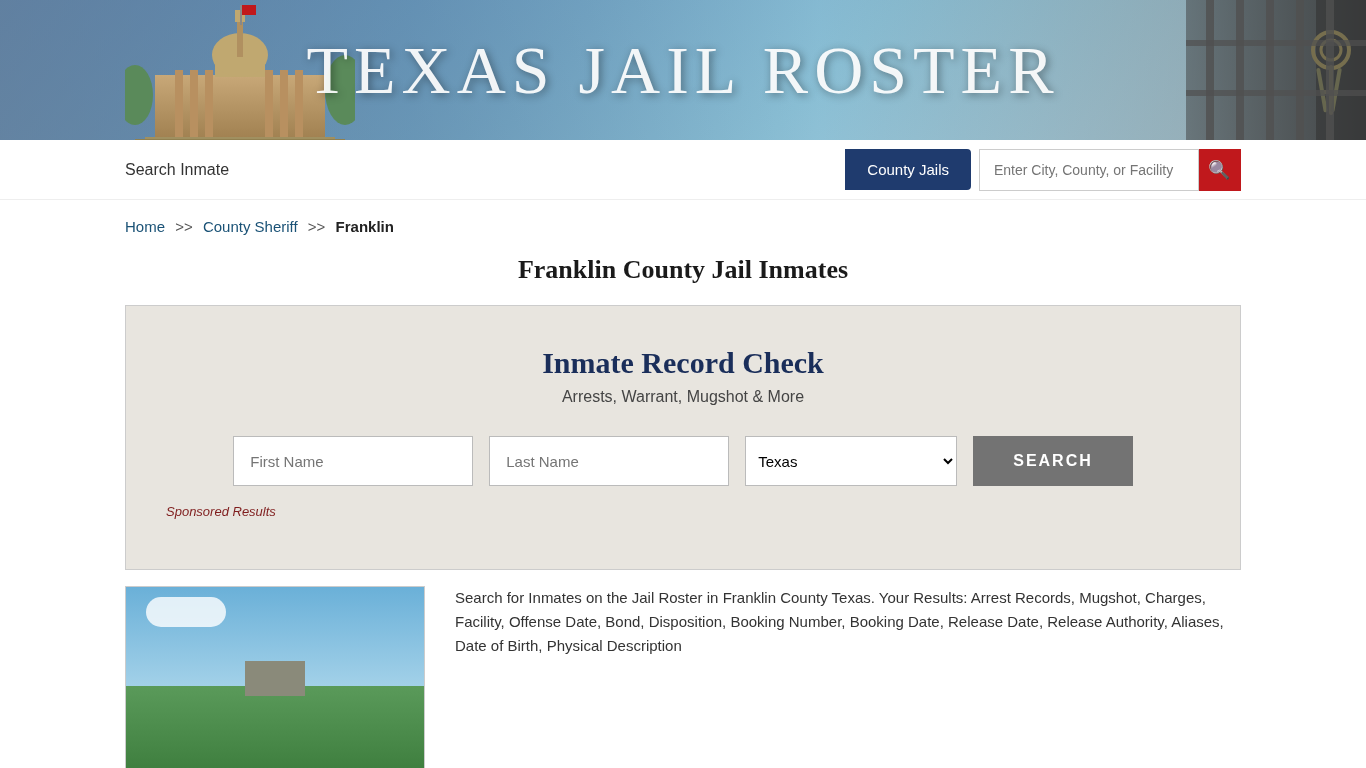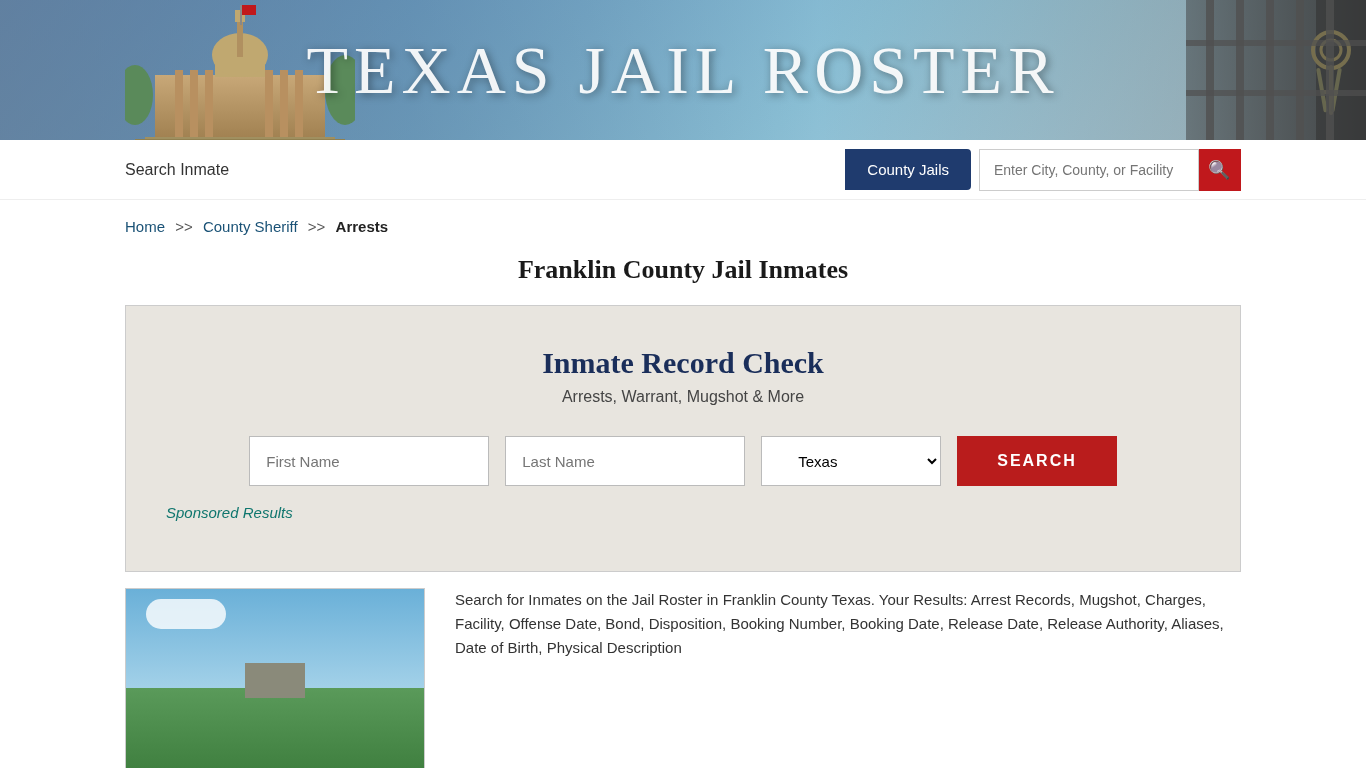--- a/index.html
+++ b/index.html
@@ -181,47 +181,47 @@
       font-size: 15px;
       font-family: Arial, sans-serif;
       width: 240px;
       height: 50px;
       outline: none;
       background: #fff;
       margin-right: 4px;
     }
     #record-check .search-row select {
       border: 1px solid #bbb;
-      padding: 12px 32px;
-      font-size: 15px;
-      font-family: Arial, sans-serif;
-      width: 180px;
+      padding: 12px 8px;
+      font-size: 15px;
+      font-family: Arial, sans-serif;
+      width: 212px;
       height: 50px;
       outline: none;
       background: #fff;
       margin-right: 4px;
       cursor: pointer;
     }
     #record-check .search-btn {
-      background: #b91c1c;
+      background: #737373;
       color: #fff;
       border: none;
       padding: 0 40px;
       font-size: 16px;
       font-family: Arial, sans-serif;
       font-weight: bold;
       letter-spacing: 2px;
       cursor: pointer;
       height: 50px;
     }
     #record-check .sponsored {
       text-align: left;
       margin-top: 18px;
-      font-size: 15px;
-      color: #0f766e;
+      font-size: 13px;
+      color: #7f1d1d;
       font-family: Arial, sans-serif;
       font-style: italic;
     }
 
     
     #bottom-section {
       display: flex;
       padding: 0 125px;
       gap: 30px;
       align-items: flex-start;
@@ -350,21 +350,21 @@
       </button>
     </div>
   </div>
 </div>
 
 <div id="breadcrumb">
   <a href="#">Home</a>
   <span class="sep">&gt;&gt;</span>
   <a href="#">County Sheriff</a>
   <span class="sep">&gt;&gt;</span>
-  <span class="current">Arrests</span>
+  <span class="current">Franklin</span>
 </div>
 
 <div id="page-title-wrap">
   <h1>Franklin County Jail Inmates</h1>
 </div>
 
 <div id="record-check">
   <h2>Inmate Record Check</h2>
   <p class="subtitle">Arrests, Warrant, Mugshot &amp; More</p>
   <div class="search-row">

